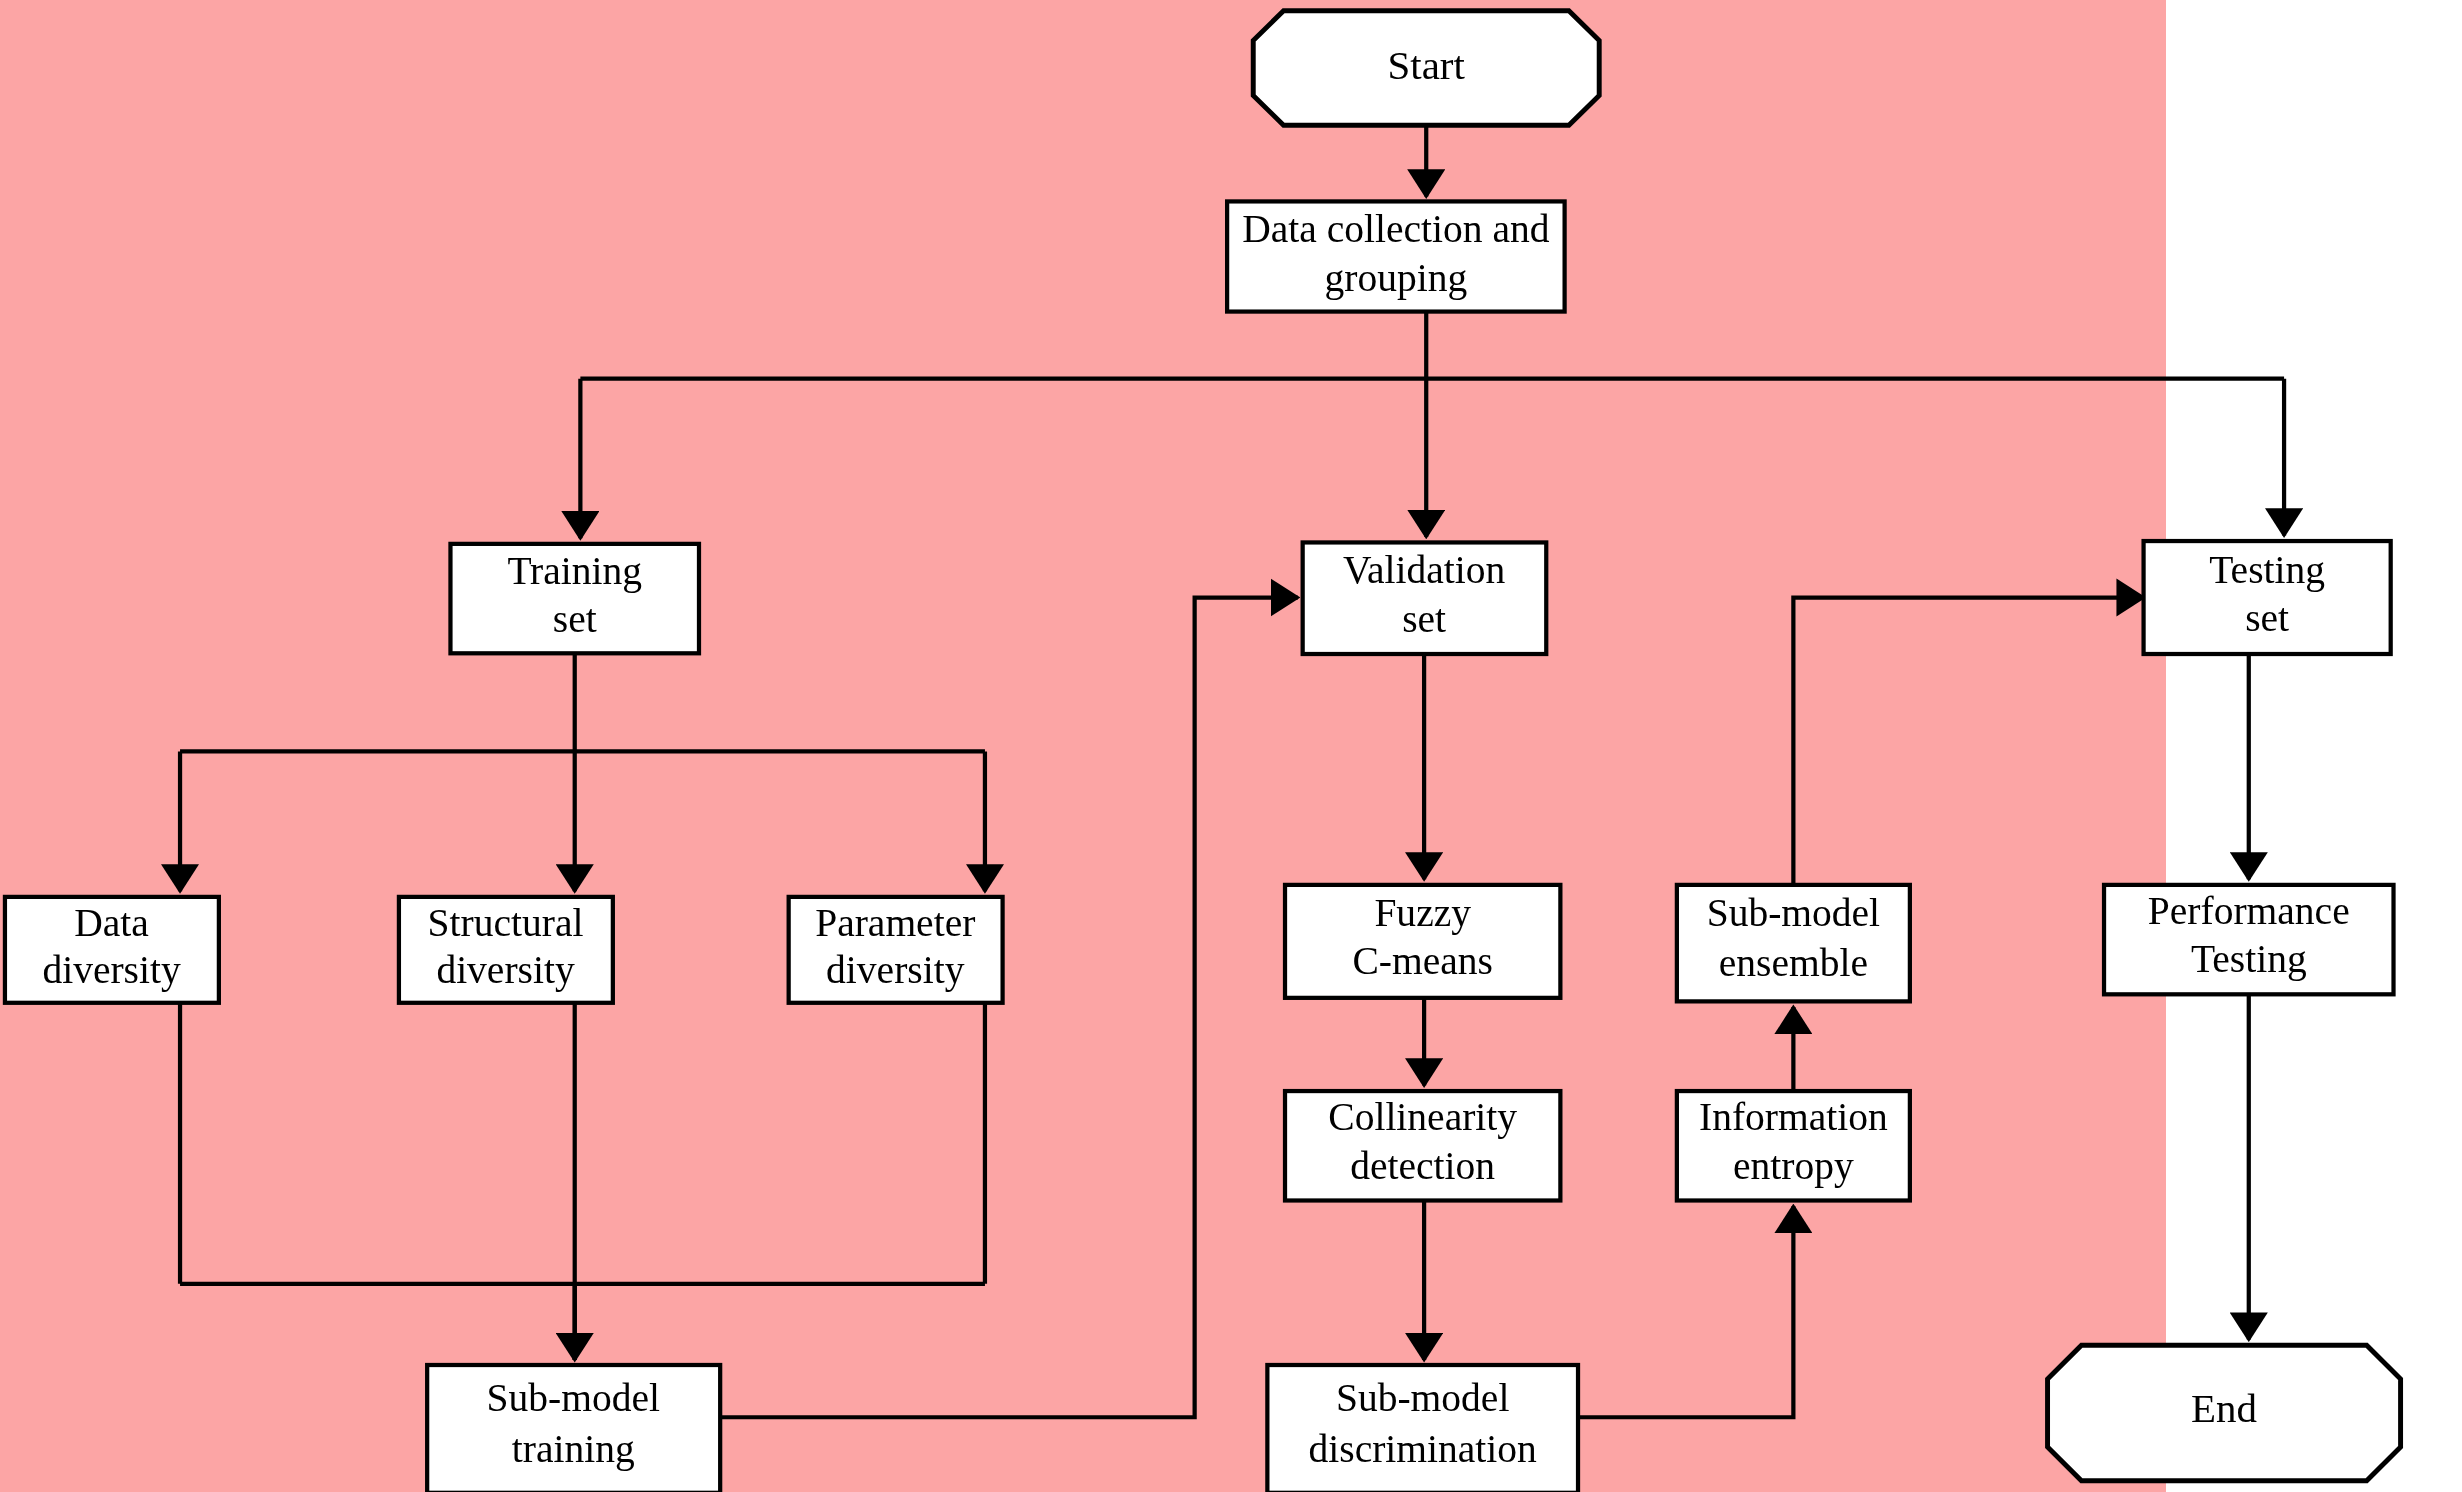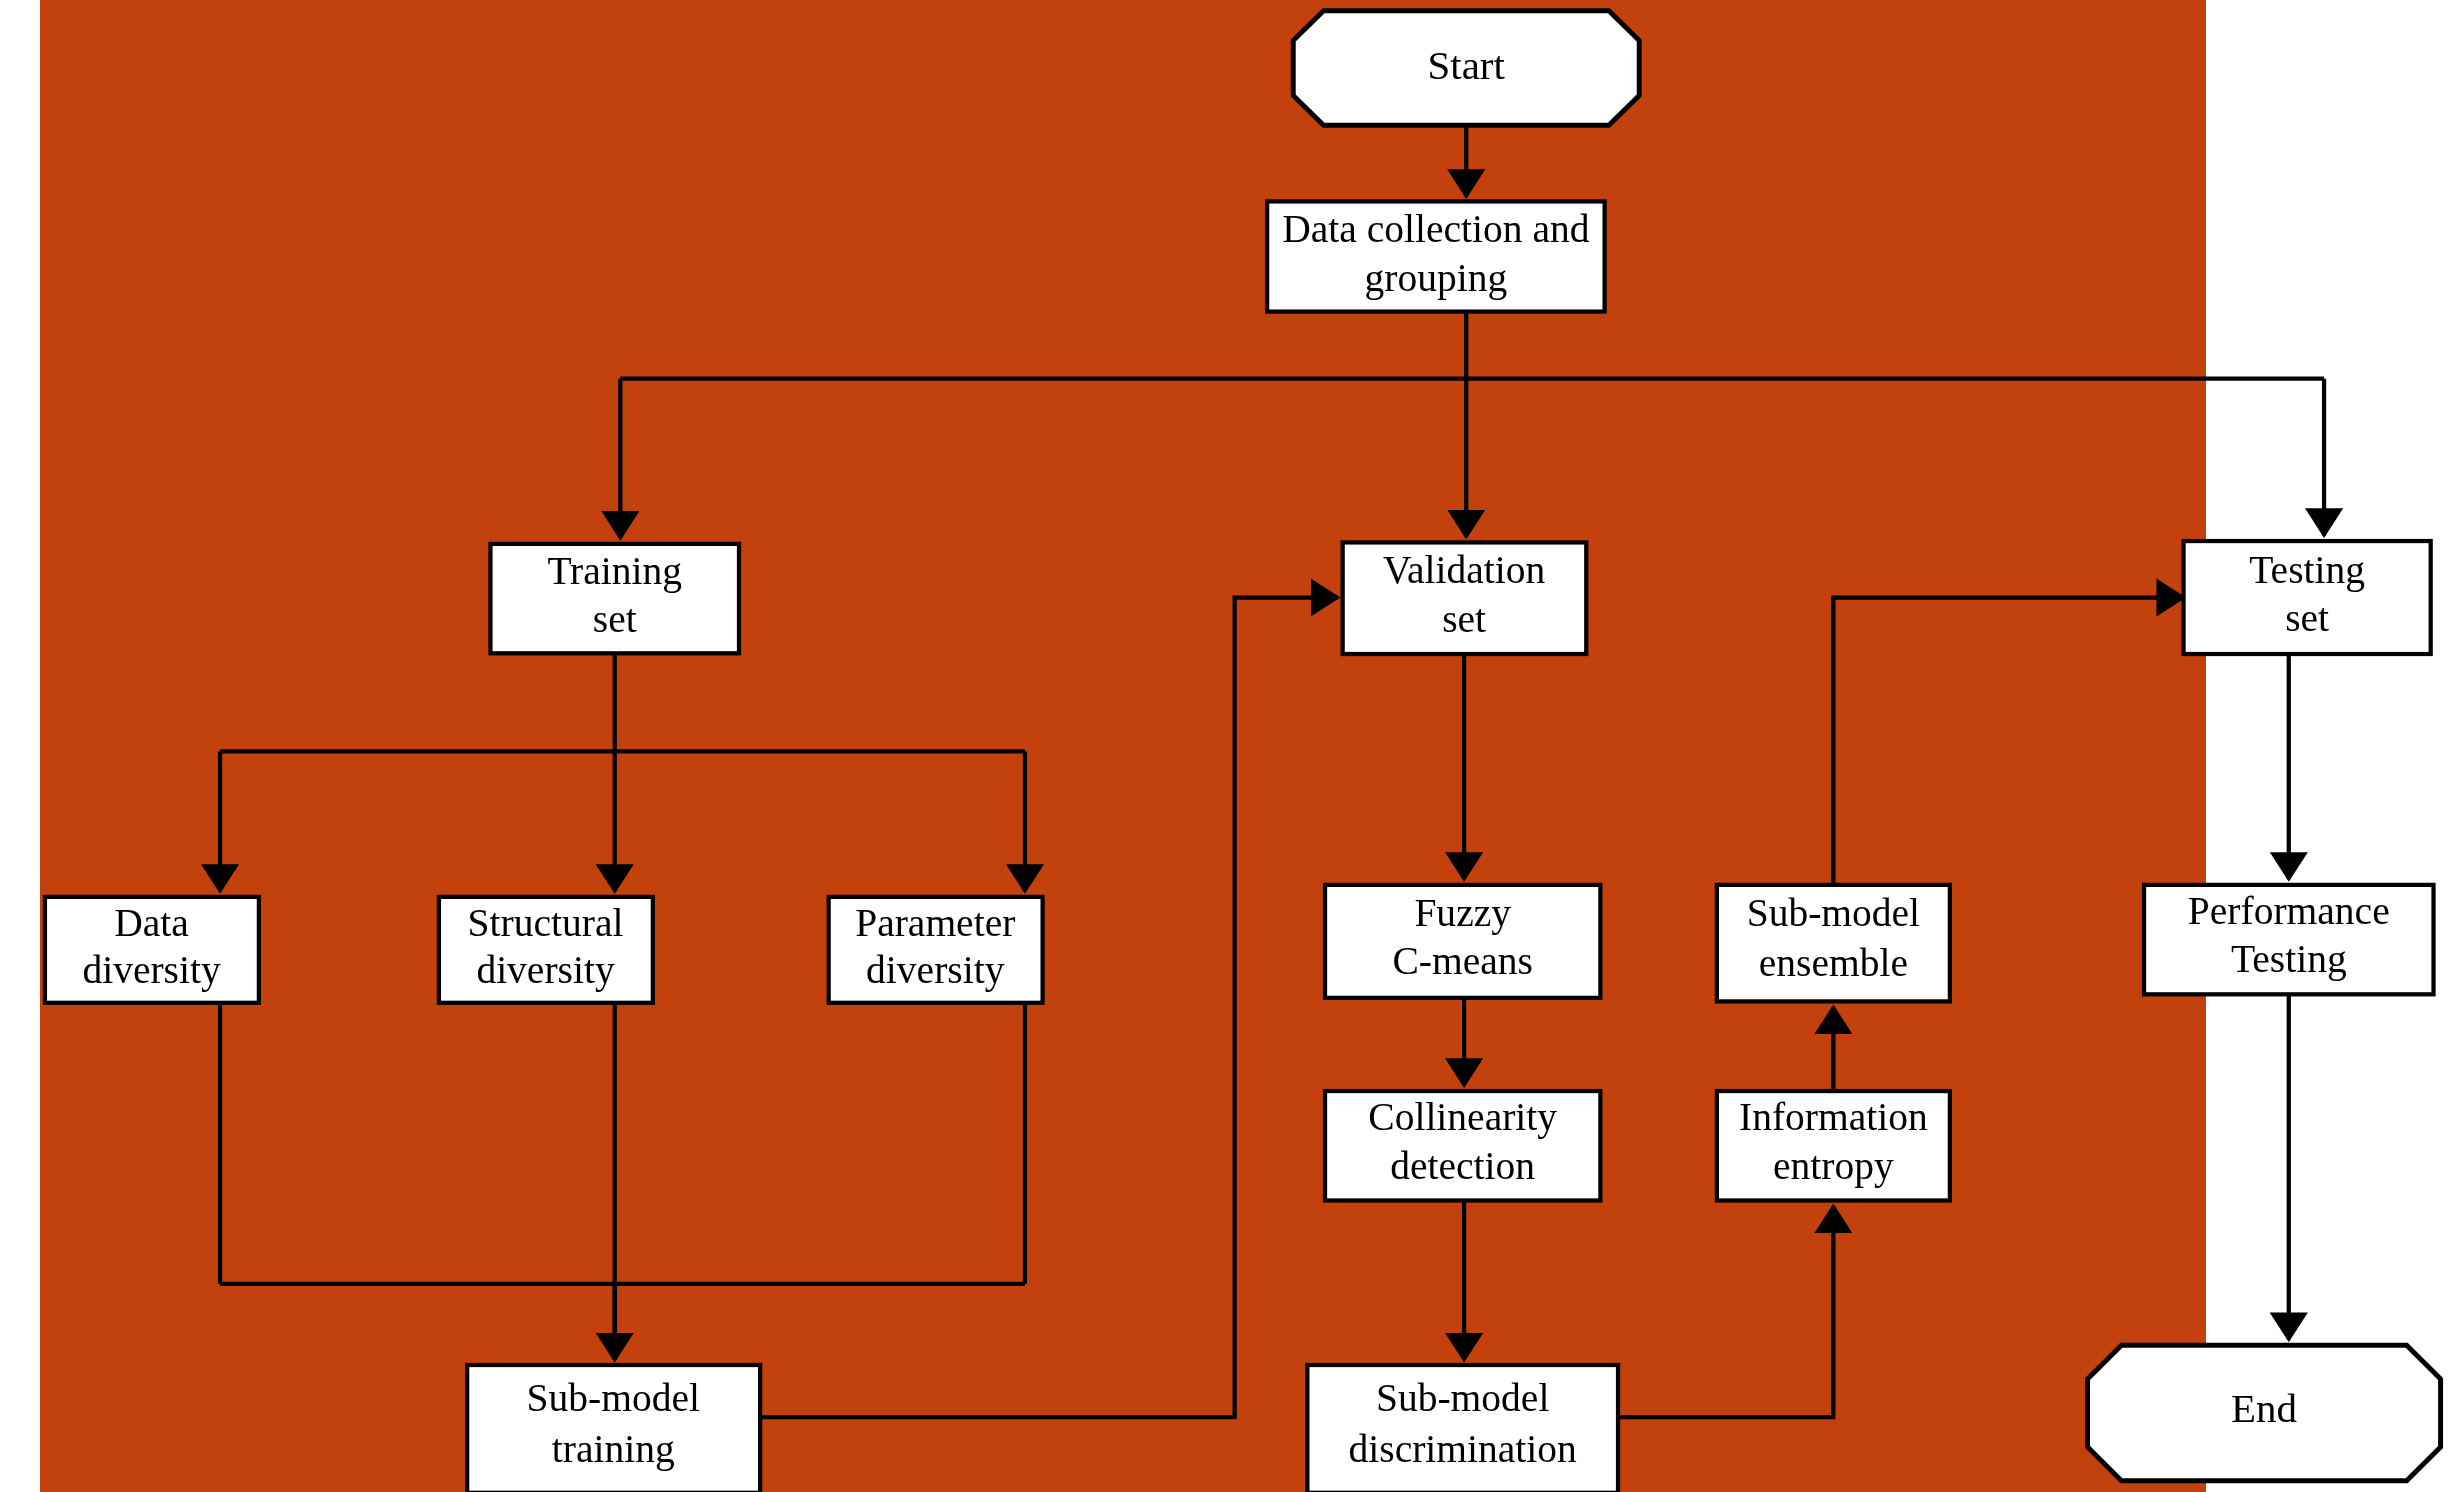--- a/index.html
+++ b/index.html
@@ -10,22 +10,21 @@
   body {
     width: 2462px;
     height: 1493px;
     font-family: "Liberation Serif", "DejaVu Serif", serif;
     overflow: hidden;
   }
   #flowchart-root {
     position: relative;
     width: 2166px;
     height: 1493px;
-    background: #c2410c;
-    margin-left: 40px;
+    background: #fca5a5;
   }
   svg.diagram {
     position: absolute;
     top: 0;
     left: 0;
     width: 2462px;
     height: 1493px;
     display: block;
   }
   .node-shape {

